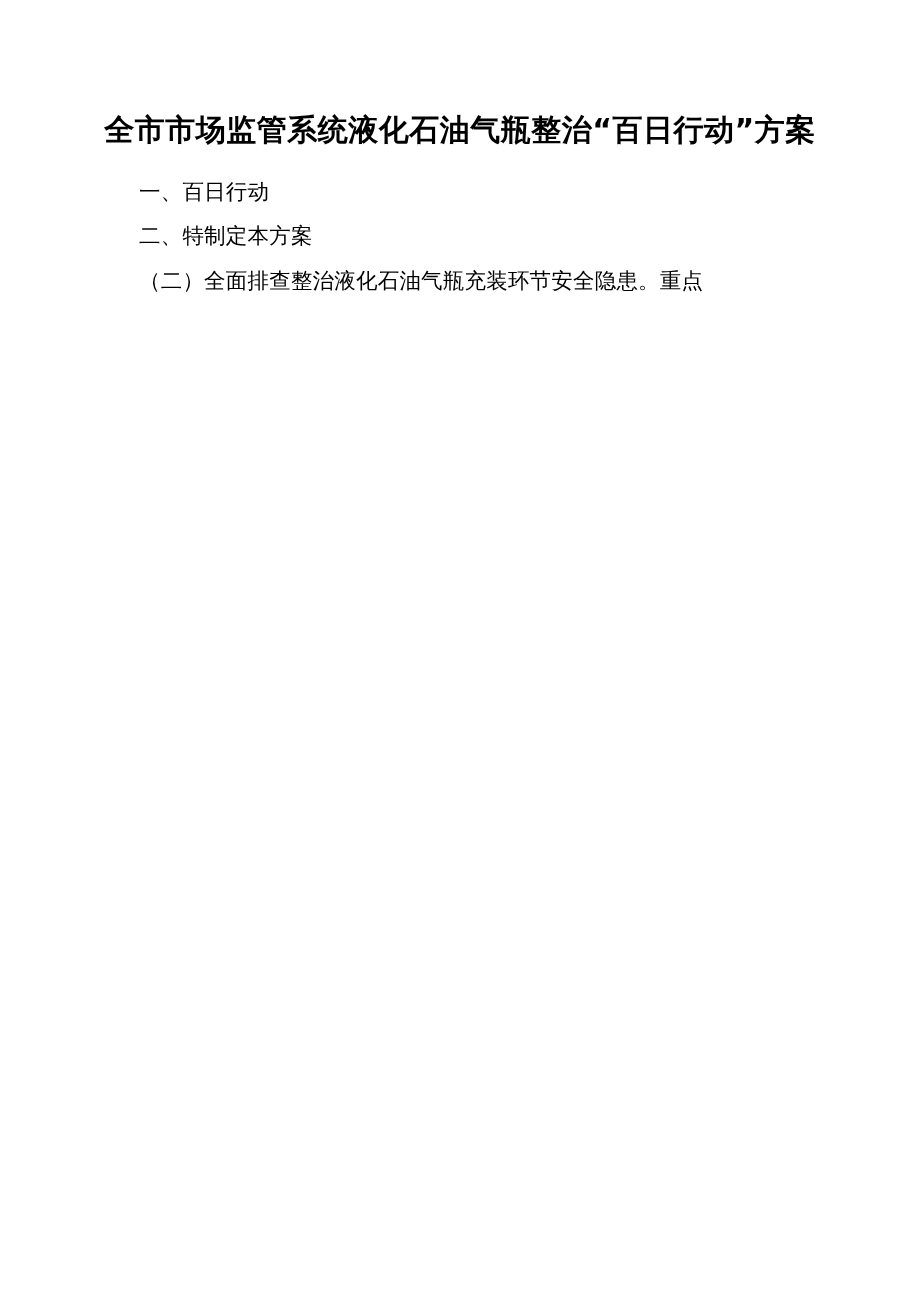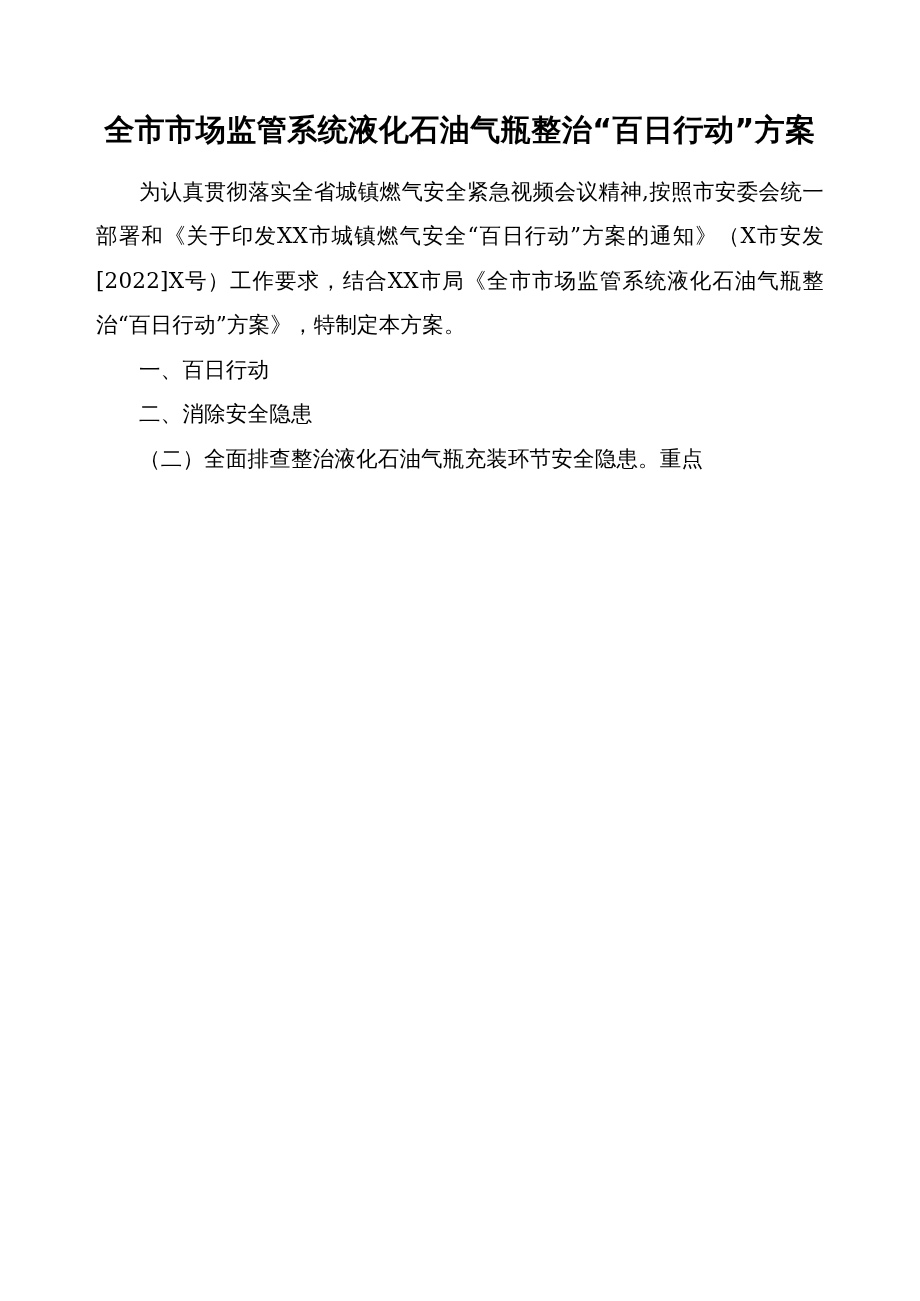--- a/index.html
+++ b/index.html
@@ -51,19 +51,18 @@
   }
 </style>
 </head>
 <body>
 
 <div class="page">
 
   <h1 class="doc-title">全市市场监管系统液化石油气瓶整治“百日行动”方案</h1>
 
   <div class="body-text">
-    <p class="para">为认真贯彻落实全省城镇燃气安全紧急视频会议精神,按照市安委会统一部署和《关于印发XX市城镇燃气安全“百日行动”方案的通知》（X市安发[2022]X号）工作要求，结合XX市局《全市市场监管系统液化石油气瓶整治“百日行动”方案》，特制定本方案。</p>
     <p class="heading">一、百日行动</p>
-    <p class="heading">二、消除安全隐患</p>
+    <p class="heading">二、特制定本方案</p>
     <p class="para">（二）全面排查整治液化石油气瓶充装环节安全隐患。重点</p>
   </div>
 
 </div>
 
 </body></html>

